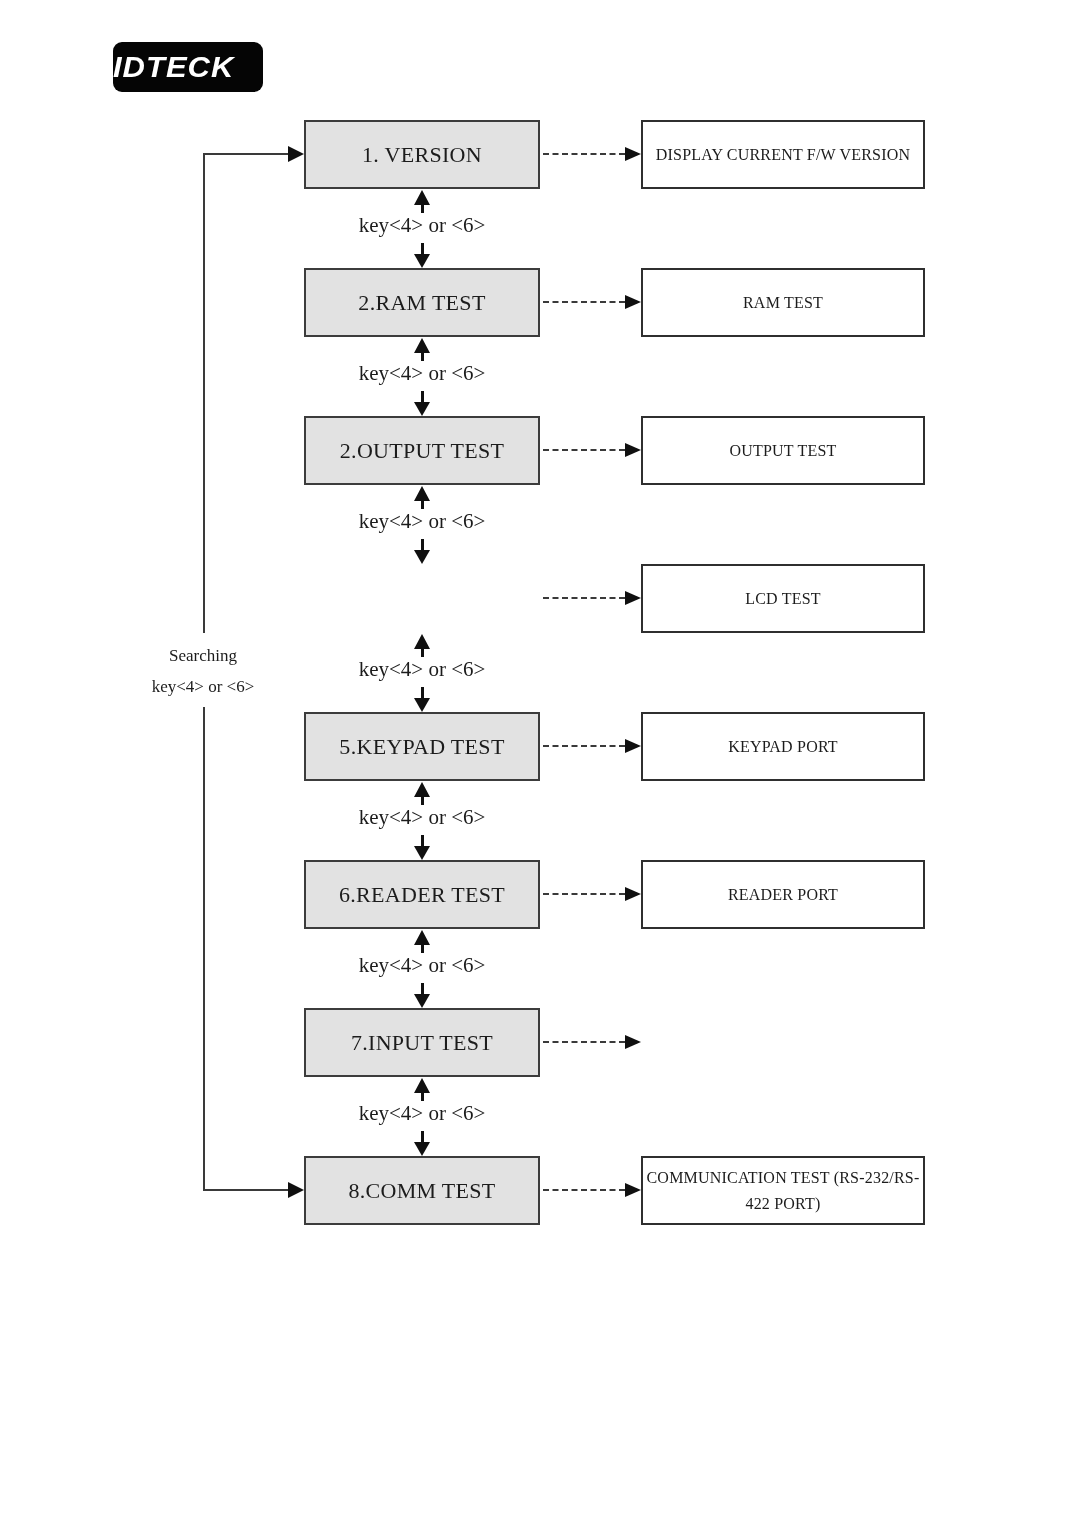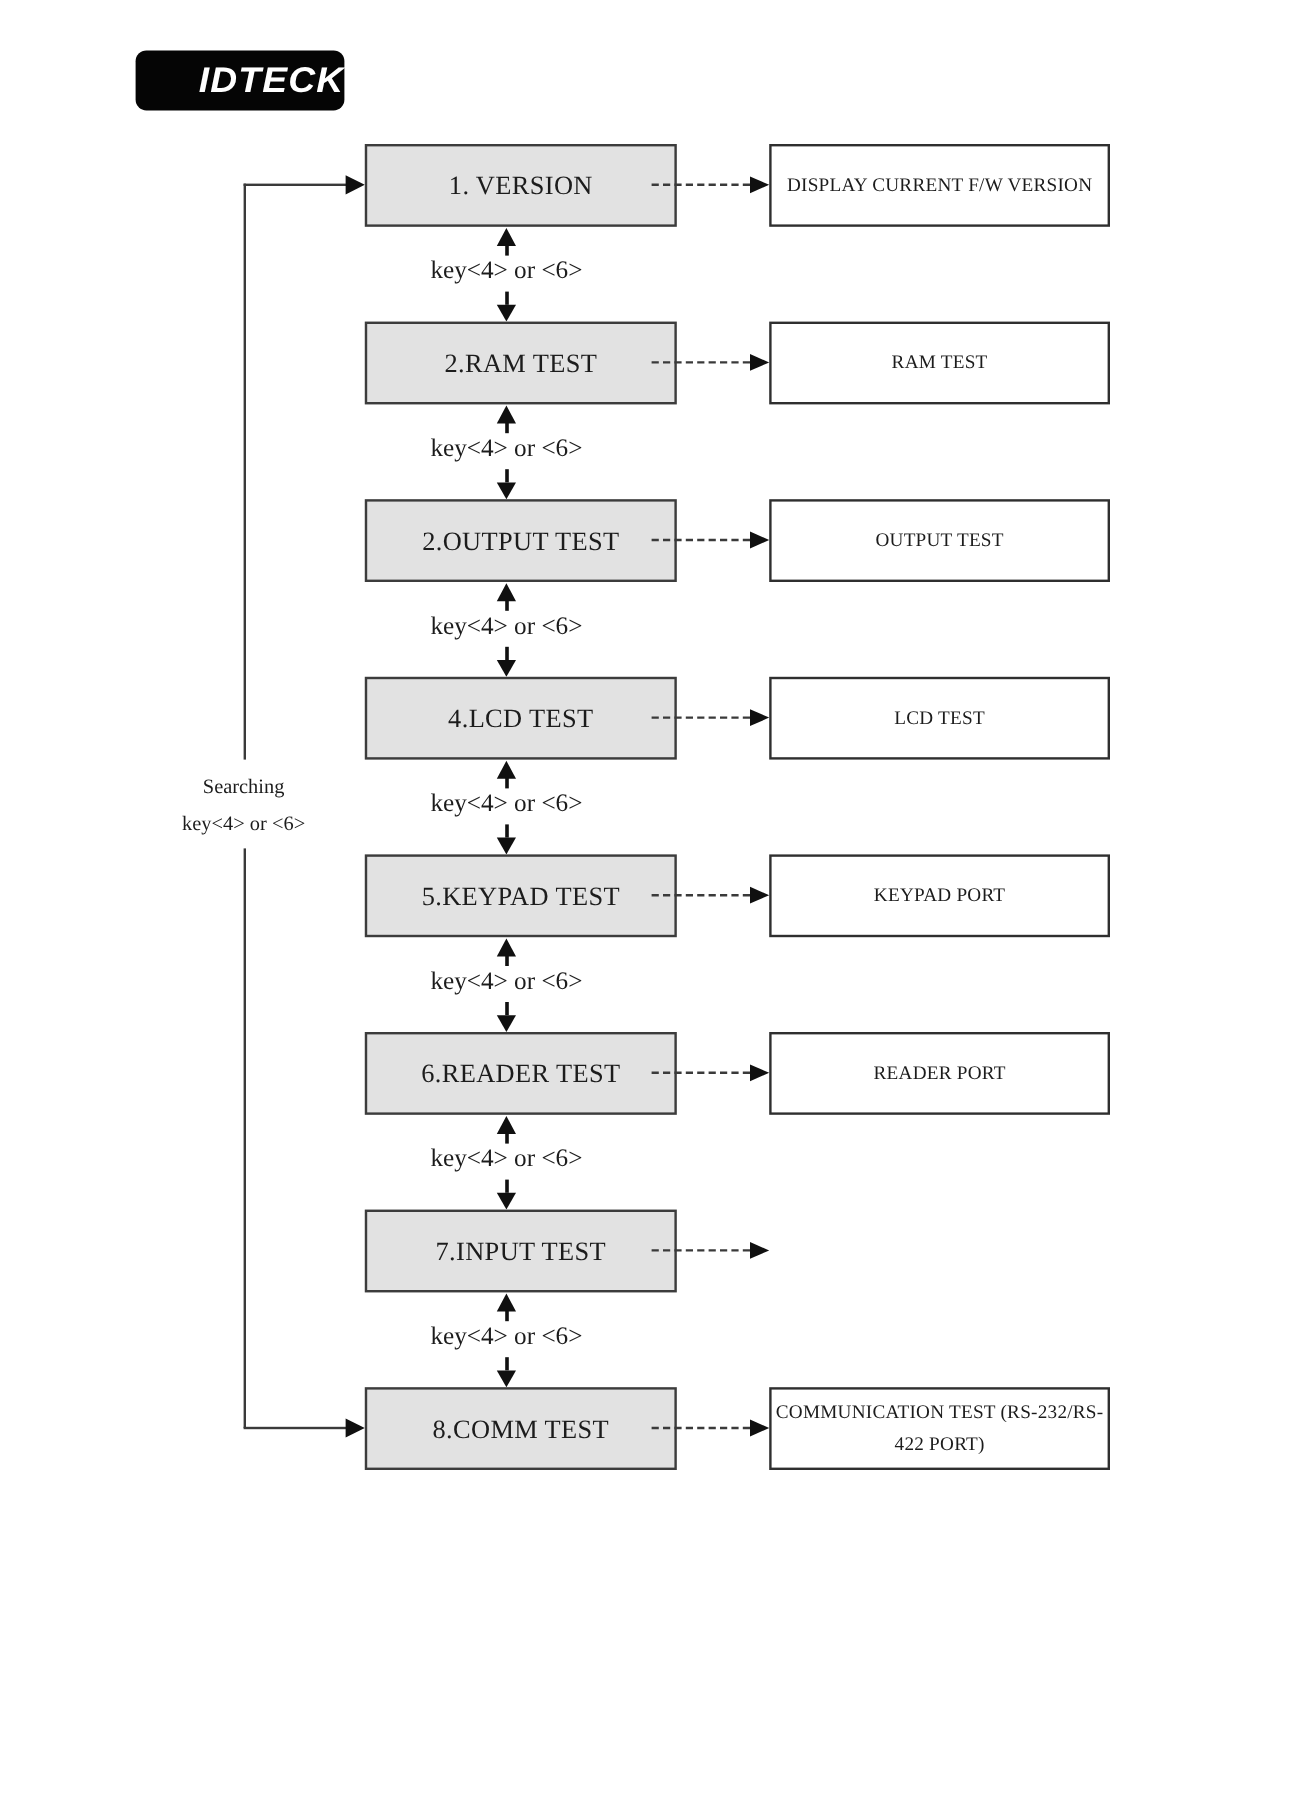--- a/index.html
+++ b/index.html
@@ -6,34 +6,34 @@
   #stage{
     position:relative;
     width:1081px;height:1513px;
     background:#ffffff;
     font-family:"Liberation Serif", serif;
     color:#1c1c1c;
     overflow:hidden;
   }
   
   .logo{
-    position:absolute;left:113px;top:42px;width:174px;height:50px;
+    position:absolute;left:113px;top:42px;width:150px;height:50px;
     background:#050505;border-radius:9px;
-    display:flex;align-items:center;justify-content:flex-end;
+    display:flex;align-items:center;justify-content:flex-start;
   }
   .logo span{
     font-family:"Liberation Sans", sans-serif;
     font-weight:bold;font-style:italic;
     font-size:31px;letter-spacing:1px;color:#ffffff;
     transform:scaleY(0.96);
   }
   
   .row{position:absolute;left:0;width:1081px;height:148px;}
   .menu-box{
-    position:absolute;left:304px;top:0;width:260px;height:69px;
+    position:absolute;left:304px;top:0;width:236px;height:69px;
     box-sizing:border-box;border:2px solid #3c3c3c;background:#e2e2e2;
     display:flex;align-items:center;justify-content:center;
   }
   .menu-text{font-size:22px;letter-spacing:0.3px;}
   .action-box{
     position:absolute;left:641px;top:0;width:284px;height:69px;
     box-sizing:border-box;border:2px solid #2f2f2f;background:#ffffff;
     display:flex;align-items:center;justify-content:center;text-align:center;
     padding:0 2px;
   }
@@ -151,23 +151,20 @@
       <div class="vconnector">
         <div class="arrow-up-head"></div>
         <div class="arrow-up-shaft"></div>
         <div class="connector-text">key&lt;4&gt; or &lt;6&gt;</div>
         <div class="arrow-down-shaft"></div>
         <div class="arrow-down-head"></div>
       </div>
     </div>
 
     <div class="row" style="top: 564px;">
-      <div class="menu-box">
-        <span class="menu-text">4.LCD TEST</span>
-      </div>
       <div class="dash-line"></div>
       <div class="dash-head"></div>
       <div class="action-box">
         <span class="action-text">LCD TEST</span>
       </div>
       <div class="vconnector">
         <div class="arrow-up-head"></div>
         <div class="arrow-up-shaft"></div>
         <div class="connector-text">key&lt;4&gt; or &lt;6&gt;</div>
         <div class="arrow-down-shaft"></div>

